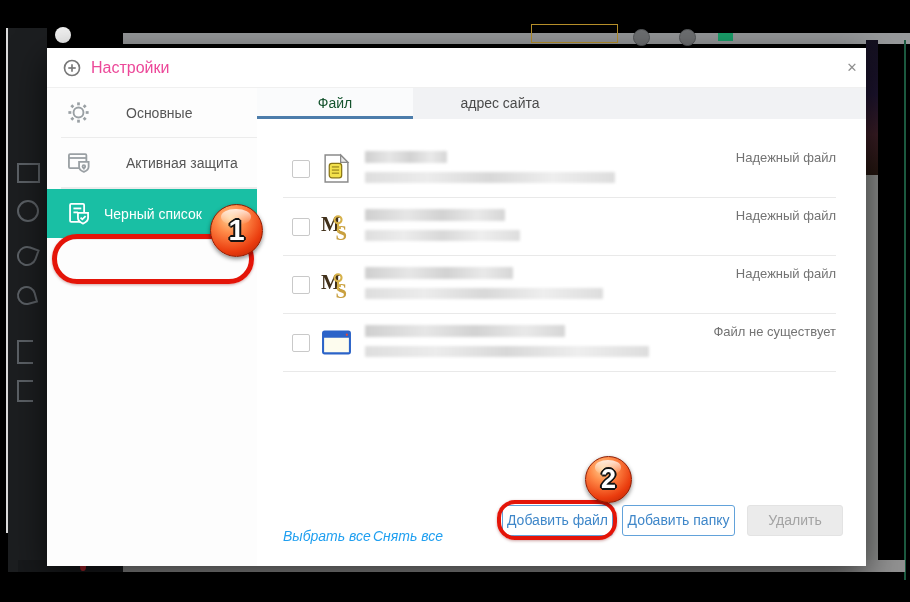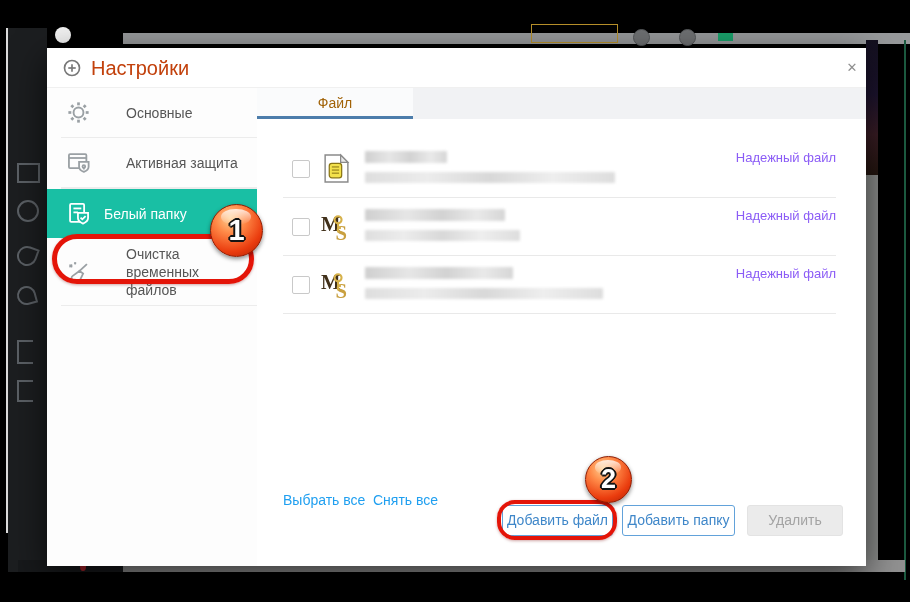--- a/index.html
+++ b/index.html
@@ -25,21 +25,21 @@
   .bg-green-line{left:904px;top:40px;width:2px;height:540px;background:#1c5a40;}
   .bg-bottom-dark{left:18px;top:560px;width:105px;height:12px;background:#17191b;}
   .bg-red-dot{left:80px;top:562px;width:6px;height:9px;border-radius:50%;background:#b3242c;}
   .bg-bottom-gray{left:123px;top:560px;width:782px;height:12px;background:#919191;}
 
   
   .dialog{left:47px;top:48px;width:819px;height:518px;background:#fff;
     box-shadow:0 10px 34px rgba(0,0,0,.65);}
   .titlebar{left:0;top:0;width:819px;height:40px;border-bottom:1px solid #f0f0f0;background:#fff;}
   .title-icon{left:15px;top:10px;width:20px;height:20px;color:#787878;}
-  .title-text{left:44px;top:0;height:40px;line-height:40px;font-size:20px;color:#c2410c;}
+  .title-text{left:44px;top:0;height:40px;line-height:40px;font-size:16px;color:#ec4899;}
   .close-btn{left:795px;top:10px;width:20px;height:20px;line-height:20px;text-align:center;
     color:#8f8f8f;font-size:13px;cursor:pointer;}
 
   
   .sidebar{left:0;top:40px;width:210px;height:478px;background:#fdfdfd;}
   .side-item{position:relative;display:flex;align-items:center;min-height:49px;
     padding:6px 10px 6px 18px;box-sizing:border-box;cursor:pointer;color:#565656;
     --iconbg:#fdfdfd;}
   .side-item:not(.active){border-bottom:0;gap:22px;}
   .side-sep{height:1px;background:#ececec;margin:0 0 0 14px;}
@@ -47,38 +47,38 @@
   .side-item .slabel{font-size:14px;line-height:18px;max-width:150px;}
   .side-item.active{background:#19bfa4;color:#fff;--iconbg:#19bfa4;}
   .side-item.active .sicon{color:#fff;}
   .sicon svg,.title-icon svg,.ficon svg{display:block;width:100%;height:100%;}
 
   
   .content{left:210px;top:40px;width:609px;height:478px;background:#fff;}
   .tabbar{left:0;top:0;width:609px;height:31px;background:#f1f2f4;}
   .tab{position:absolute;top:0;height:31px;line-height:30px;text-align:center;font-size:14px;
     color:#4a4a4a;cursor:pointer;box-sizing:border-box;}
-  .tab.active{left:0;width:156px;background:#fafbfc;color:#a16207;border-bottom:3px solid #4c7dab;}
+  .tab.active{left:0;width:156px;background:#fafbfc;color:#14532d;border-bottom:3px solid #4c7dab;}
   .tab.inactive{left:156px;width:174px;}
 
   .list{left:0;top:52px;width:609px;}
   .lrow{position:relative;height:58px;}
   .lrow .sep{position:absolute;left:26px;right:30px;bottom:0;height:1px;background:#e9e9e9;}
   .cbx{position:absolute;left:35px;top:20px;width:16px;height:16px;background:#fff;
     border:1px solid #c9c9c9;border-radius:2px;cursor:pointer;}
   .ficon{position:absolute;left:64px;top:13px;width:31px;height:31px;}
   .namebar,.pathbar{position:absolute;border-radius:1px;filter:blur(1.4px);}
   .namebar{left:108px;top:11px;height:12px;
     background:linear-gradient(90deg,#cfcfcf,#e6e6e6 30%,#d2d2d2 55%,#e9e9e9 80%,#d6d6d6);}
   .pathbar{left:108px;top:32px;height:11px;
     background:linear-gradient(90deg,#dedede,#ececec 25%,#d8d8d8 50%,#eeeeee 75%,#dddddd);}
-  .status{position:absolute;right:30px;top:10px;font-size:13px;color:#8b5cf6;white-space:nowrap;}
-
-  
-  .flink{position:absolute;top:404px;font-size:14px;color:#1f9ff0;cursor:pointer;}
+  .status{position:absolute;right:30px;top:10px;font-size:13px;color:#737373;white-space:nowrap;}
+
+  
+  .flink{position:absolute;top:440px;font-size:14px;color:#1f9ff0;cursor:pointer;font-style:italic;}
   .fbtn{position:absolute;top:417px;height:31px;line-height:29px;text-align:center;font-size:14px;
     box-sizing:border-box;border-radius:3px;cursor:pointer;}
   .btn-blue{background:#fff;border:1px solid #62a2da;color:#3f87c9;}
   .btn-gray{background:#ebebeb;border:1px solid #e3e3e3;color:#a3a3a3;cursor:default;}
 
   
   .anno-rect{border:5px solid #e41408;border-radius:25px;box-shadow:0 1px 3px rgba(120,0,0,.35);z-index:50;}
   .anno-rect2{border-width:4px;border-radius:18px;}
   .anno-circle{border-radius:50%;z-index:51;display:flex;align-items:center;justify-content:center;
     background:radial-gradient(circle at 38% 26%,#ffcf90 0%,#ff8a48 30%,#ea3c0e 68%,#a91c02 100%);
@@ -164,40 +164,30 @@
       <div class="side-item active">
         <span class="sicon">
           <svg viewBox="0 0 24 24" fill="none" stroke="currentColor" stroke-width="1.6">
             <rect x="4.5" y="3.5" width="12.5" height="16" rx="1"></rect>
             <line x1="7.5" y1="7.5" x2="14.5" y2="7.5"></line>
             <line x1="7.5" y1="11" x2="11.5" y2="11"></line>
             <path d="M11.5 11.5h9v4.6c0 3.1-4.5 4.9-4.5 4.9s-4.5-1.8-4.5-4.9z" fill="var(--iconbg,#fff)"></path>
             <polyline points="13.8,15.6 15.4,17.2 18.3,14.3"></polyline>
           </svg>
         </span>
-        <span class="slabel">Белый папку</span>
-      </div>
-      <div class="side-sep"></div>
-      <div class="side-item">
-        <span class="sicon">
-          <svg viewBox="0 0 24 24" fill="none" stroke="currentColor" stroke-width="1.6">
-            <path d="M19.5 4.5l-7 6.5"></path>
-            <path d="M12.8 10.6l-6.2 4.6c-1.2.9-1 2.8.4 3.6l2.6 1.5c1.3.7 2.9.2 3.5-1.1l3-6.3z" fill="var(--iconbg,#fff)"></path>
-            <path d="M4 5l2.4 2.4M6.4 5L4 7.4" stroke-width="1.3"></path>
-            <path d="M8.2 3l1.6 1.6M9.8 3L8.2 4.6" stroke-width="1.1"></path>
-          </svg>
-        </span>
-        <span class="slabel">Очистка временных файлов</span>
-      </div>
+        <span class="slabel">Черный список</span>
+      </div>
+      <div class="side-sep"></div>
       <div class="side-sep"></div>
     </div>
 
   <div class="abs content">
     <div class="abs tabbar">
       <div class="tab active">Файл</div>
+      <div class="tab inactive">адрес сайта</div>
     </div>
     <div class="abs list">
         <div class="lrow">
           <span class="cbx"></span>
           <span class="ficon">
             <svg viewBox="0 0 30 30">
               <path d="M4 2h15l7 7v19H4z" fill="#fff" stroke="#8a8a8a" stroke-width="1.4"></path>
               <path d="M19 2v7h7z" fill="#e8e8e8" stroke="#8a8a8a" stroke-width="1.2"></path>
               <rect x="8" y="10" width="12" height="14" rx="2.5" fill="#f3e14c" stroke="#8a7514" stroke-width="1.2"></rect>
               <line x1="10.5" y1="13.5" x2="17.5" y2="13.5" stroke="#8a7514"></line>
@@ -235,20 +225,34 @@
               <circle cx="16.5" cy="8.5" r="3.4" fill="none" stroke="#d6b14a" stroke-width="2"></circle>
               <line x1="16.5" y1="11.9" x2="16.5" y2="20.5" stroke="#d6b14a" stroke-width="2"></line>
               <line x1="16.5" y1="16.5" x2="19.3" y2="16.5" stroke="#d6b14a" stroke-width="2"></line>
             </svg>
           </span>
           <span class="namebar" style="width:148px"></span>
           <span class="pathbar" style="width:238px"></span>
           <span class="status">Надежный файл</span>
           <span class="sep"></span>
         </div>
+        <div class="lrow">
+          <span class="cbx"></span>
+          <span class="ficon">
+            <svg viewBox="0 0 30 30">
+              <rect x="2" y="4.5" width="26" height="21" rx="1.5" fill="#fdfcee" stroke="#2b63c8" stroke-width="2"></rect>
+              <path d="M2 6c0-.8.7-1.5 1.5-1.5h23c.8 0 1.5.7 1.5 1.5v4.5H2z" fill="#2b63c8"></path>
+              <circle cx="25" cy="7.5" r="1.1" fill="#e04a3a"></circle>
+            </svg>
+          </span>
+          <span class="namebar" style="width:200px"></span>
+          <span class="pathbar" style="width:284px"></span>
+          <span class="status">Файл не существует</span>
+          <span class="sep"></span>
+        </div>
       </div>
 
     <span class="flink" style="left:26px;">Выбрать все</span>
     <span class="flink" style="left:116px;">Снять все</span>
     <div class="fbtn btn-blue" style="left:245px;width:111px;">Добавить файл</div>
     <div class="fbtn btn-blue" style="left:365px;width:113px;">Добавить папку</div>
     <div class="fbtn btn-gray" style="left:490px;width:96px;">Удалить</div>
   </div>
 </div>
 

